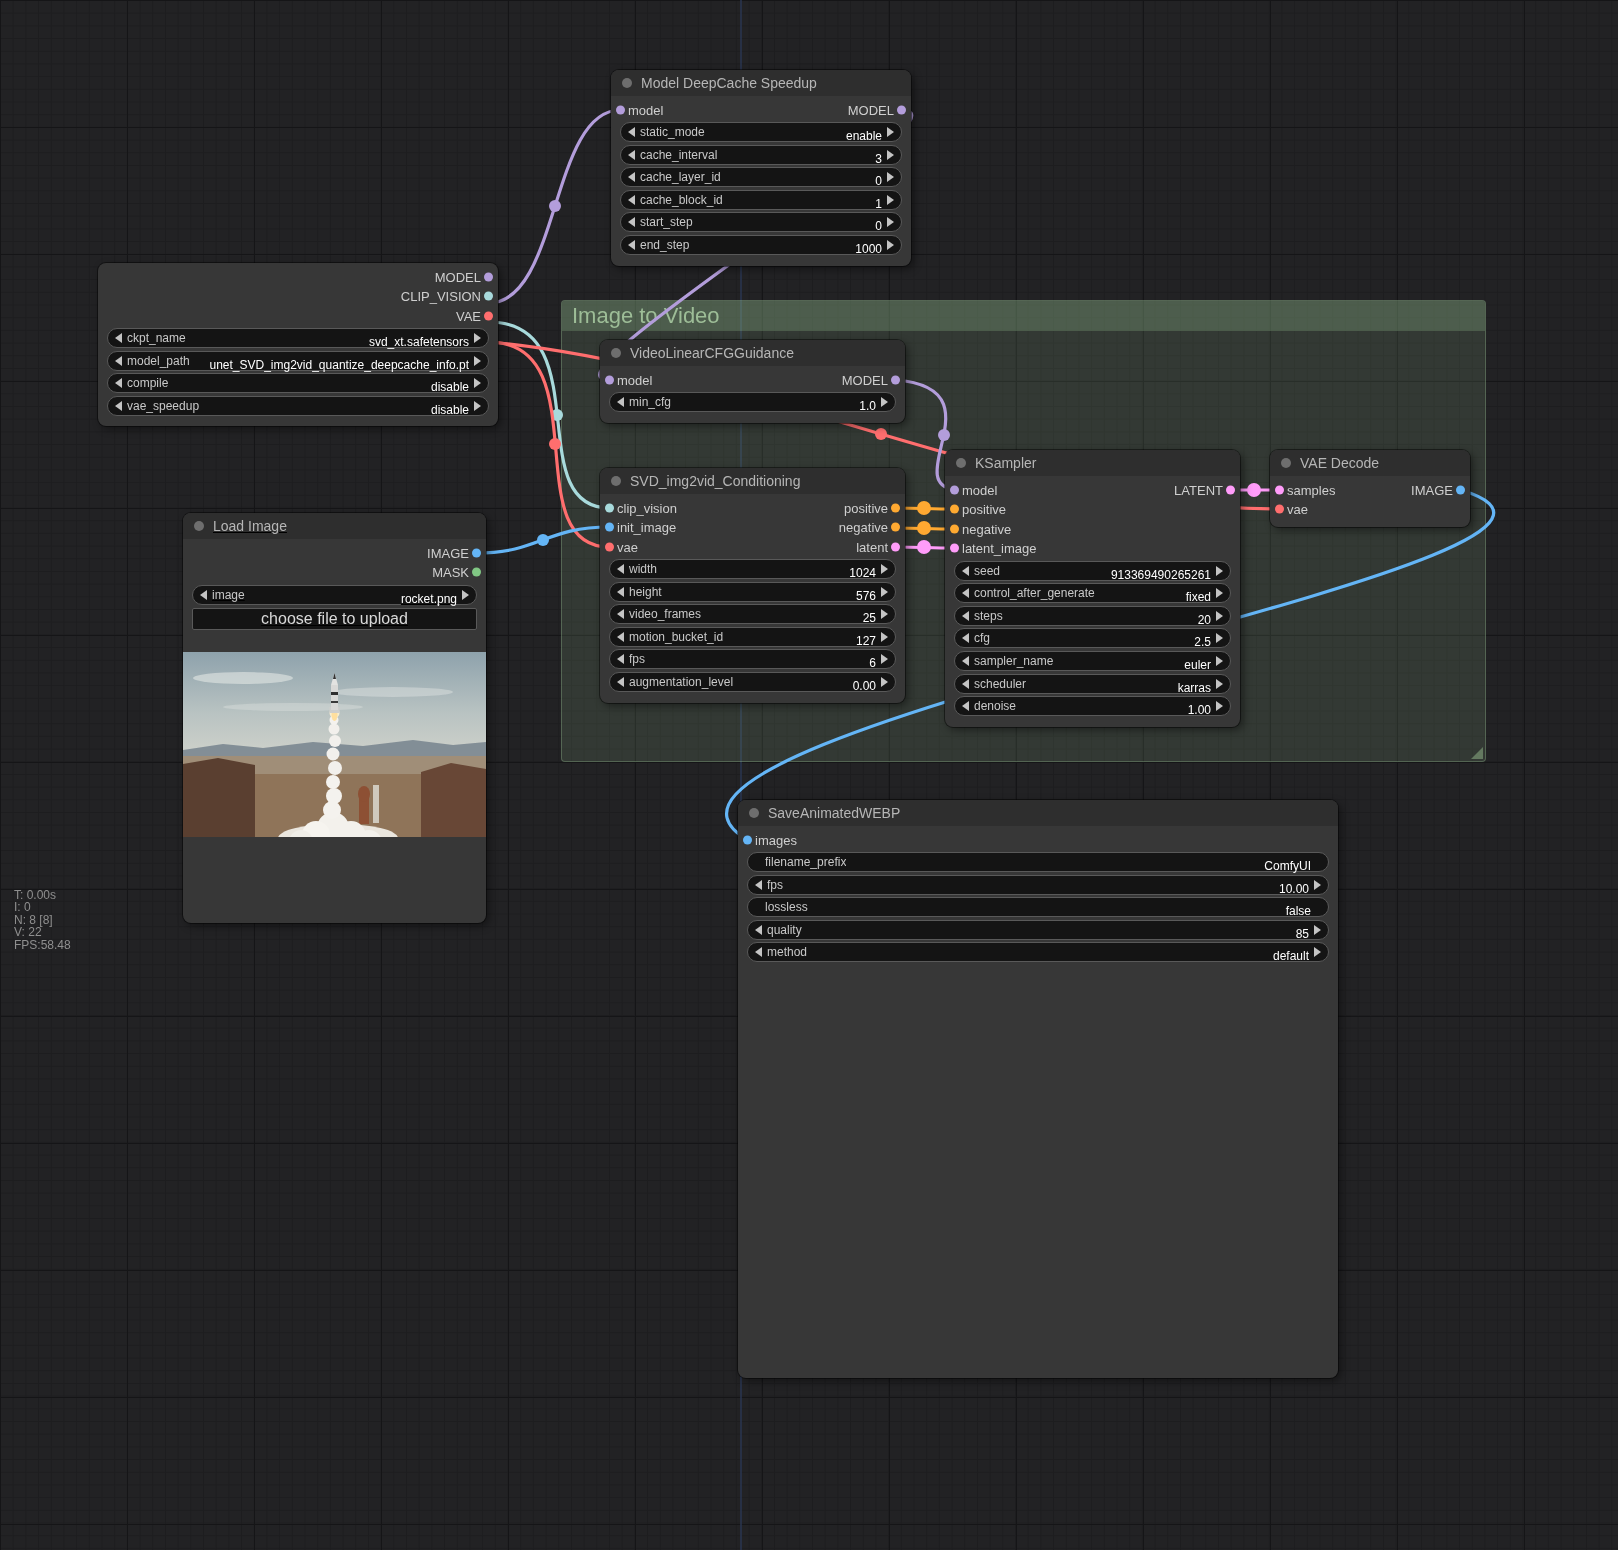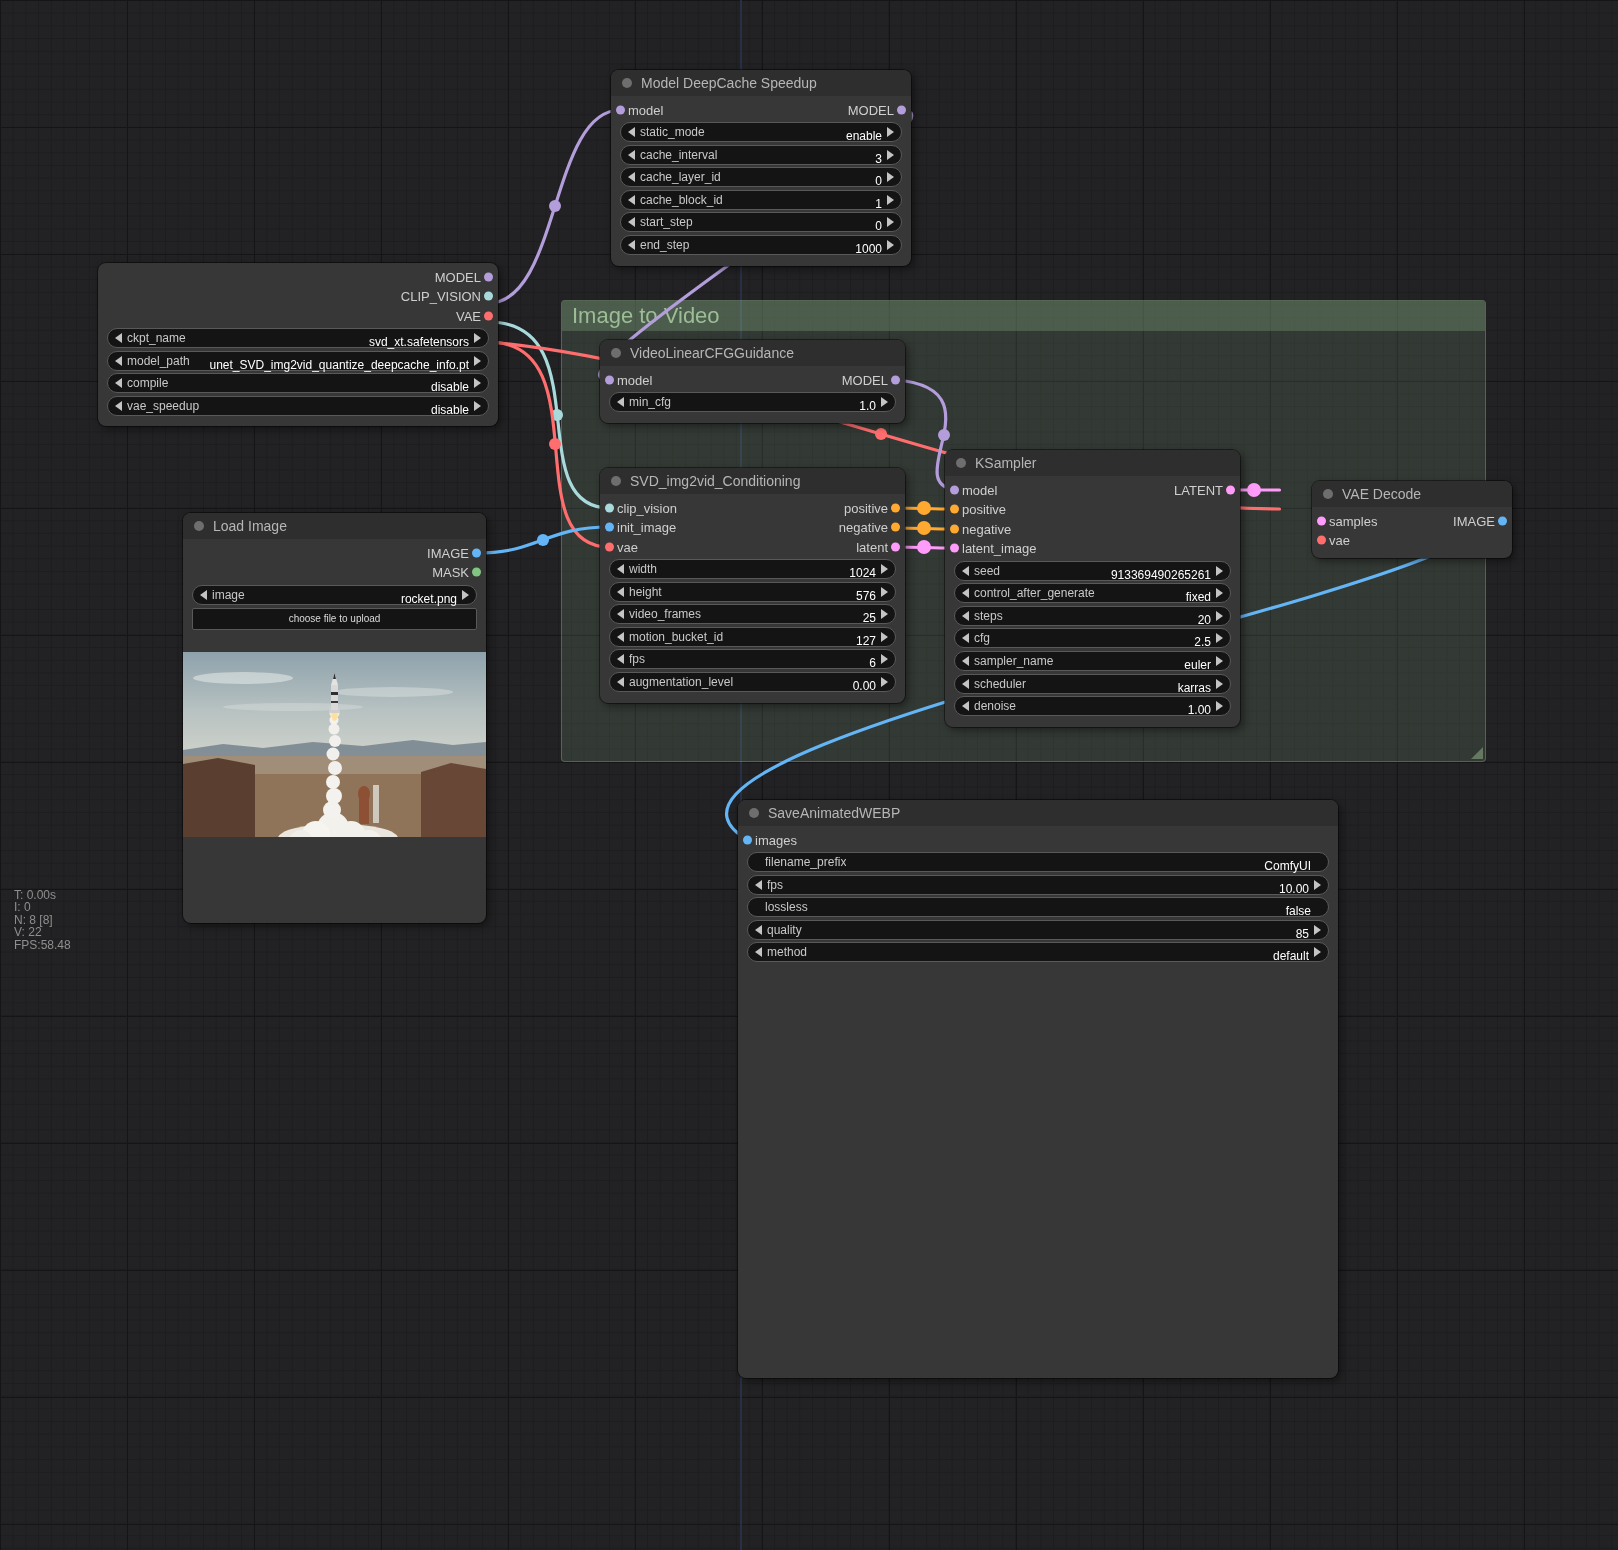--- a/index.html
+++ b/index.html
@@ -28,21 +28,21 @@
   .pin-label{position:absolute;left:17px;top:50%;transform:translateY(-50%);font-size:13px;color:#cfcfcf;white-space:nowrap;}
   .pout-label{position:absolute;right:17px;top:50%;transform:translateY(-50%);font-size:13px;color:#cfcfcf;white-space:nowrap;}
   .pdot{position:absolute;width:9px;height:9px;border-radius:50%;top:50%;transform:translateY(-50%);}
   .pdot.in{left:5px;}.pdot.out{right:5px;}
   .widget{height:18px;margin:2.6px 9px;background:#141414;border:1px solid #595959;border-radius:10px;display:flex;align-items:center;padding:0 7px;font-size:12px;color:#c9c9c9;}
   .widget .nm{margin-left:5px;white-space:nowrap;overflow:hidden;}
   .widget .val{margin-left:auto;color:#fff;white-space:nowrap;padding:0 5px;margin-top:8px;}
   .widget.plain{padding:0 12px;}
   .arrL{width:0;height:0;border-top:5px solid transparent;border-bottom:5px solid transparent;border-right:7px solid #c4c4c4;flex:none;}
   .arrR{width:0;height:0;border-top:5px solid transparent;border-bottom:5px solid transparent;border-left:7px solid #c4c4c4;flex:none;}
-  .wbutton{height:20px;margin:3px 9px;background:#141414;border:1px solid #595959;border-radius:2px;display:flex;align-items:center;justify-content:center;font-size:10px;color:#dadada;}
+  .wbutton{height:20px;margin:3px 9px;background:#141414;border:1px solid #595959;border-radius:2px;display:flex;align-items:center;justify-content:center;font-size:16px;color:#dadada;}
   .imgprev{margin-top:22px;height:185px;overflow:hidden;}
   .imgprev svg{display:block;}
   .stats{position:absolute;font-size:12px;color:#8f8f8f;line-height:12.4px;}
 </style>
 </head>
 <body>
 
 <div id="canvas" style="width: 1618px; height: 1550px;">
   <div class="origin-line" style="left: 740px;"></div>
 
@@ -160,21 +160,21 @@
             <span class="arrR"></span>
           </div>
           <div class="widget">
             <span class="arrL"></span>
             <span class="nm">vae_speedup</span>
             <span class="val">disable</span>
             <span class="arrR"></span>
           </div>
         </div>
       </div>
-      <div class="node" style="left: 183px; top: 513px; width: 303px; height: 410px;">
+      <div class="node" style="left: 183px; top: 513px; width: 303px; height: 410px; text-decoration: underline;">
         <div class="node-title">
           <span class="tdot"></span>
           <span>Load Image</span>
         </div>
         <div class="node-body">
           <div class="prow">
             <span class="pout-label">IMAGE</span>
             <span class="pdot out" style="background: rgb(100, 181, 246);"></span>
           </div>
           <div class="prow">
@@ -378,21 +378,21 @@
             <span class="arrR"></span>
           </div>
           <div class="widget">
             <span class="arrL"></span>
             <span class="nm">denoise</span>
             <span class="val">1.00</span>
             <span class="arrR"></span>
           </div>
         </div>
       </div>
-      <div class="node" style="left: 1312px; top: 450px; width: 200px; margin-top: 31px;">
+      <div class="node" style="left: 1270px; top: 450px; width: 200px;">
         <div class="node-title">
           <span class="tdot"></span>
           <span>VAE Decode</span>
         </div>
         <div class="node-body">
           <div class="prow">
             <span class="pdot in" style="background: rgb(255, 156, 249);"></span>
             <span class="pin-label">samples</span>
             <span class="pout-label">IMAGE</span>
             <span class="pdot out" style="background: rgb(100, 181, 246);"></span>

